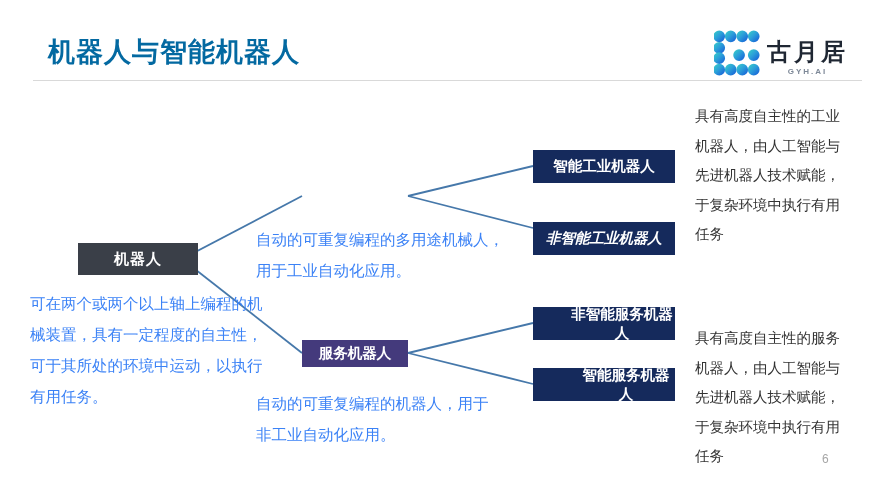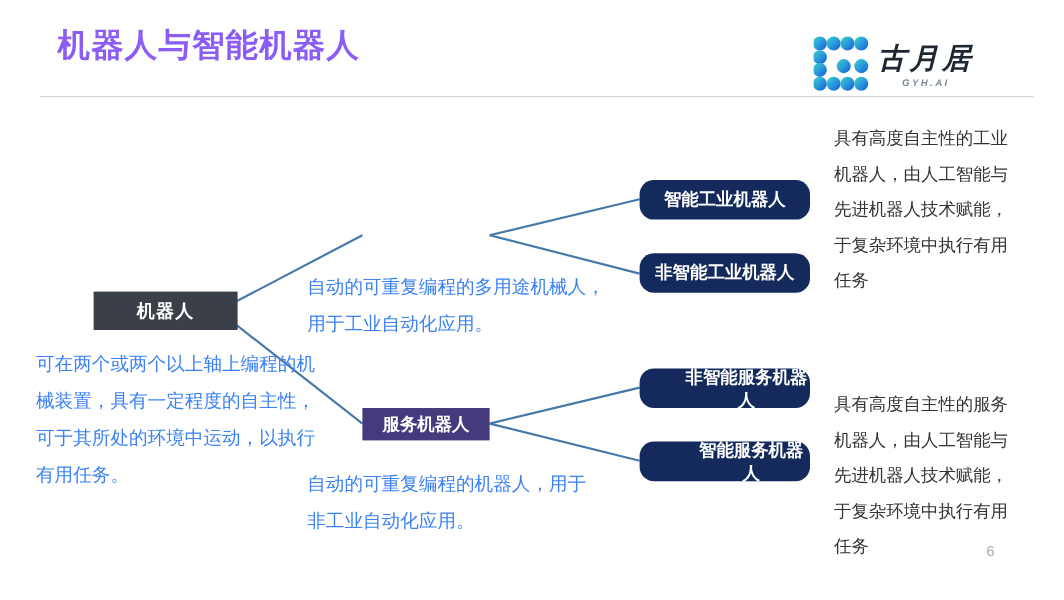--- a/index.html
+++ b/index.html
@@ -3,48 +3,48 @@
 <meta charset="utf-8">
 <style>
   * { margin:0; padding:0; box-sizing:border-box; }
   html,body { background:#ffffff; }
   body { font-family: "Liberation Sans", "DejaVu Sans", sans-serif; }
   .slide {
     position:relative; width:887px; height:500px; background:#ffffff; overflow:hidden;
   }
   
   .page-title {
-    position:absolute; left:48px; top:20px;
-    font-size:27px; font-weight:700; color:#8b5cf6; letter-spacing:1px;font-family:Liberation Mono, monospace;
+    position:absolute; left:48px; top:34px;
+    font-size:27px; font-weight:700; color:#0369a1; letter-spacing:1px;font-family:Liberation Mono, monospace;
   }
   .header-rule {
     position:absolute; left:33px; top:80px; width:829px; height:1px;
     background:#d9d9d9;
   }
-  .logo { position:absolute; left:678px; top:30px; display:flex; align-items:center;font-style:italic; }
+  .logo { position:absolute; left:714px; top:30px; display:flex; align-items:flex-end; }
   .logo-icon { width:46px; height:46px; margin-right:7px; }
   .logo-text-wrap { padding-top:6px; }
   .logo-name { font-size:24px; font-weight:700; color:#1f2733; letter-spacing:3px; line-height:24px; }
   .logo-sub { margin-top:3px; display:flex; align-items:center;flex-direction:column; }
   .logo-sub .dash { flex:1; height:1px; background:#9aa3b0; }
   .logo-sub .sub-text { font-size:8px; color:#7e8998; letter-spacing:2px; padding:0 5px; font-weight:600; }
   
   .edges { position:absolute; left:0; top:0; width:887px; height:500px; }
   
   .node {
     position:absolute; display:flex; align-items:center; justify-content:center;
     color:#ffffff; font-weight:700; text-align:center;
   }
   .node-root   { left:78px;  top:243px; width:120px; height:32px; background:#3a3f48; font-size:15px; letter-spacing:1px; }
   .node-branch { width:106px; height:27px; background:#443a7c; font-size:14.5px; }
   .node-branch-industrial { left:302px; top:183px; }
   .node-branch-service    { left:302px; top:340px; }
-  .node-leaf { left:533px; width:142px; height:33px; background:#152a5c; font-size:14.5px;border-radius:12px; }
+  .node-leaf { left:533px; width:142px; height:33px; background:#152a5c; font-size:14.5px; }
   .leaf-1 { top:150px; }
-  .leaf-2 { top:211px; }
+  .leaf-2 { top:222px;font-style:italic; }
   .leaf-3 { top:307px;padding-left:36px; }
   .leaf-4 { top:368px;padding-left:44px; }
   
   .desc {
     position:absolute; color:#3b82f6; white-space:pre-line;
   }
   .desc-root       { left:30px;  top:288px; width:250px; font-size:15.5px; line-height:31px; }
   .desc-industrial { left:256px; top:224px; width:268px; font-size:15.5px; line-height:31px; }
   .desc-service    { left:256px; top:388px; width:268px; font-size:15.5px; line-height:31px; }
   .note            { position:absolute; width:182px; color:#333333; white-space:pre-line; font-size:14.5px; line-height:29.5px; }

